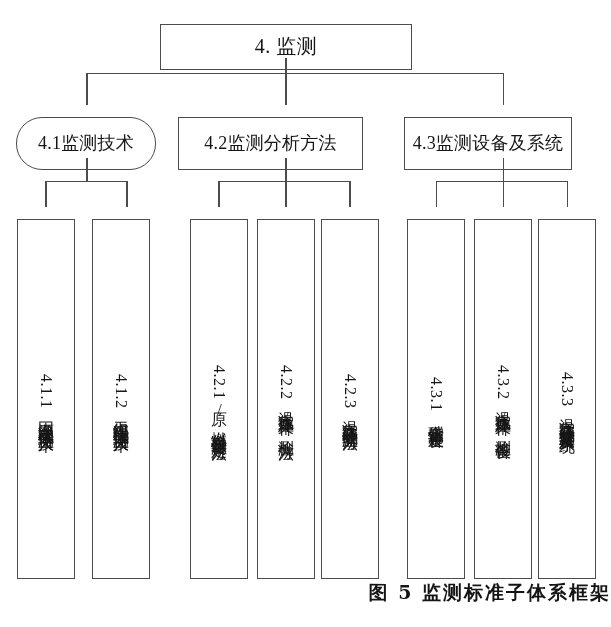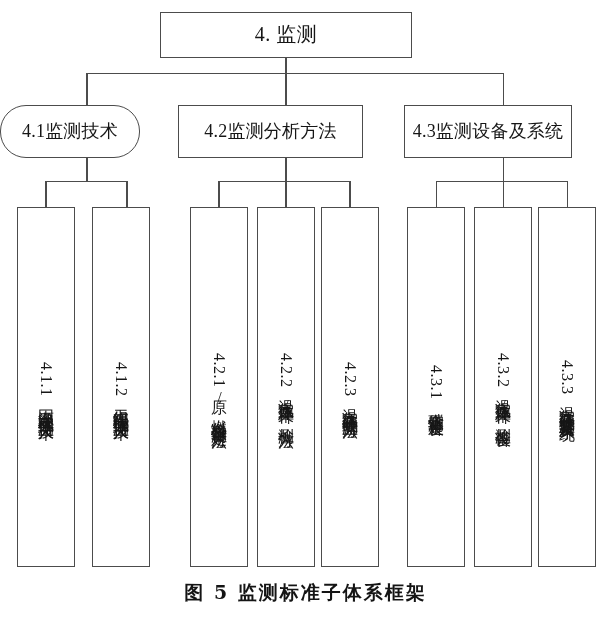--- a/index.html
+++ b/index.html
@@ -25,41 +25,42 @@
     position: absolute;
     box-sizing: border-box;
     border: 1.4px solid #4c4c4c;
     background: #ffffff;
     display: flex;
     align-items: center;
     justify-content: center;
     text-align: center;
     line-height: 1.18;
     color: #161616;
+    margin-top: 12px;
   }
 
   
   .node.root {
     left: 160px;
     top: 12px;
     width: 252px;
     height: 46px;
     font-size: 20px;
     letter-spacing: 0.5px;
   }
 
   
   .node.lvl1 {
     top: 105px;
     height: 53px;
     font-size: 18px;
     padding: 2px 4px;
     letter-spacing: 0.2px;
   }
-  .node.lvl1.g0 { left: 0;   width: 140px; border-radius: 26px; }
+  .node.lvl1.g0 { left: 16px;   width: 140px; border-radius: 26px; }
   .node.lvl1.g1 { left: 178px; width: 185px; }
   .node.lvl1.g2 { left: 404px; width: 168px; }
 
   
   .node.leaf {
     top: 207px;
     height: 360px;
     width: 58px;
     font-size: 16px;
     align-items: center;
@@ -90,21 +91,21 @@
   }
   .ln.v { width: 1.4px; }
   .ln.h { height: 1.4px; }
 
   
   .caption {
     position: absolute;
     left: 0;
     top: 580px;
     width: 611px;
-    text-align: center;
+    text-align: right;
     font-size: 19px;
     font-weight: bold;
     letter-spacing: 2px;
     color: #141414;
     font-family: "DejaVu Serif", "Liberation Serif", serif;
   }
 </style>
 </head>
 <body>
 

